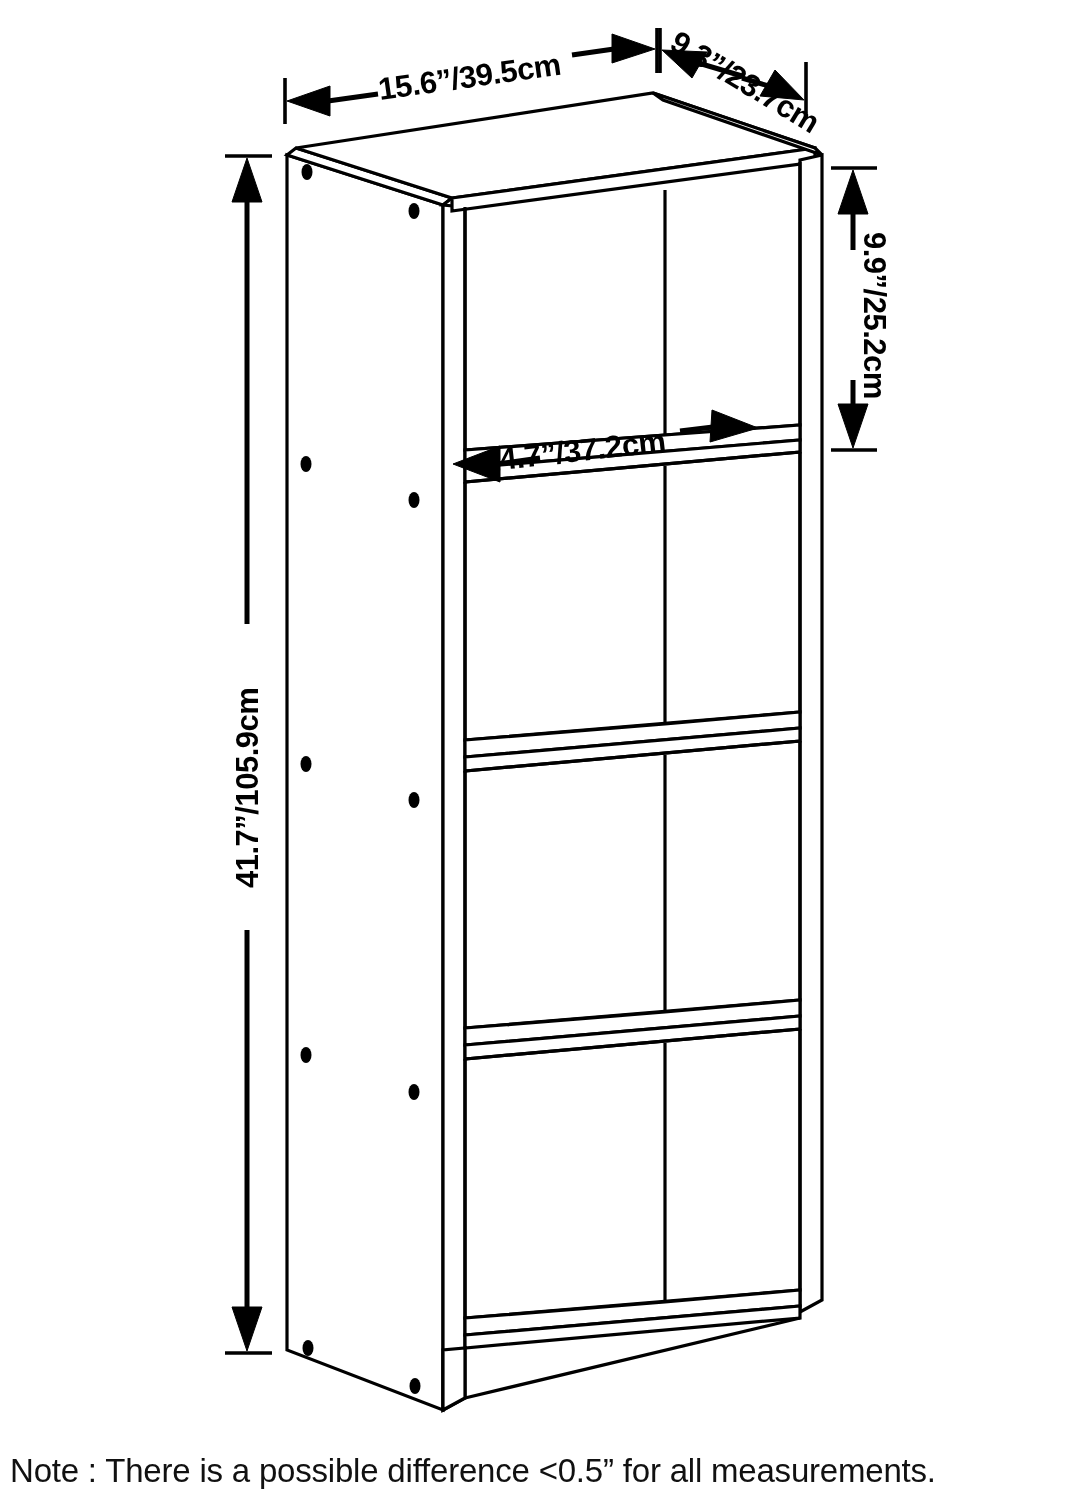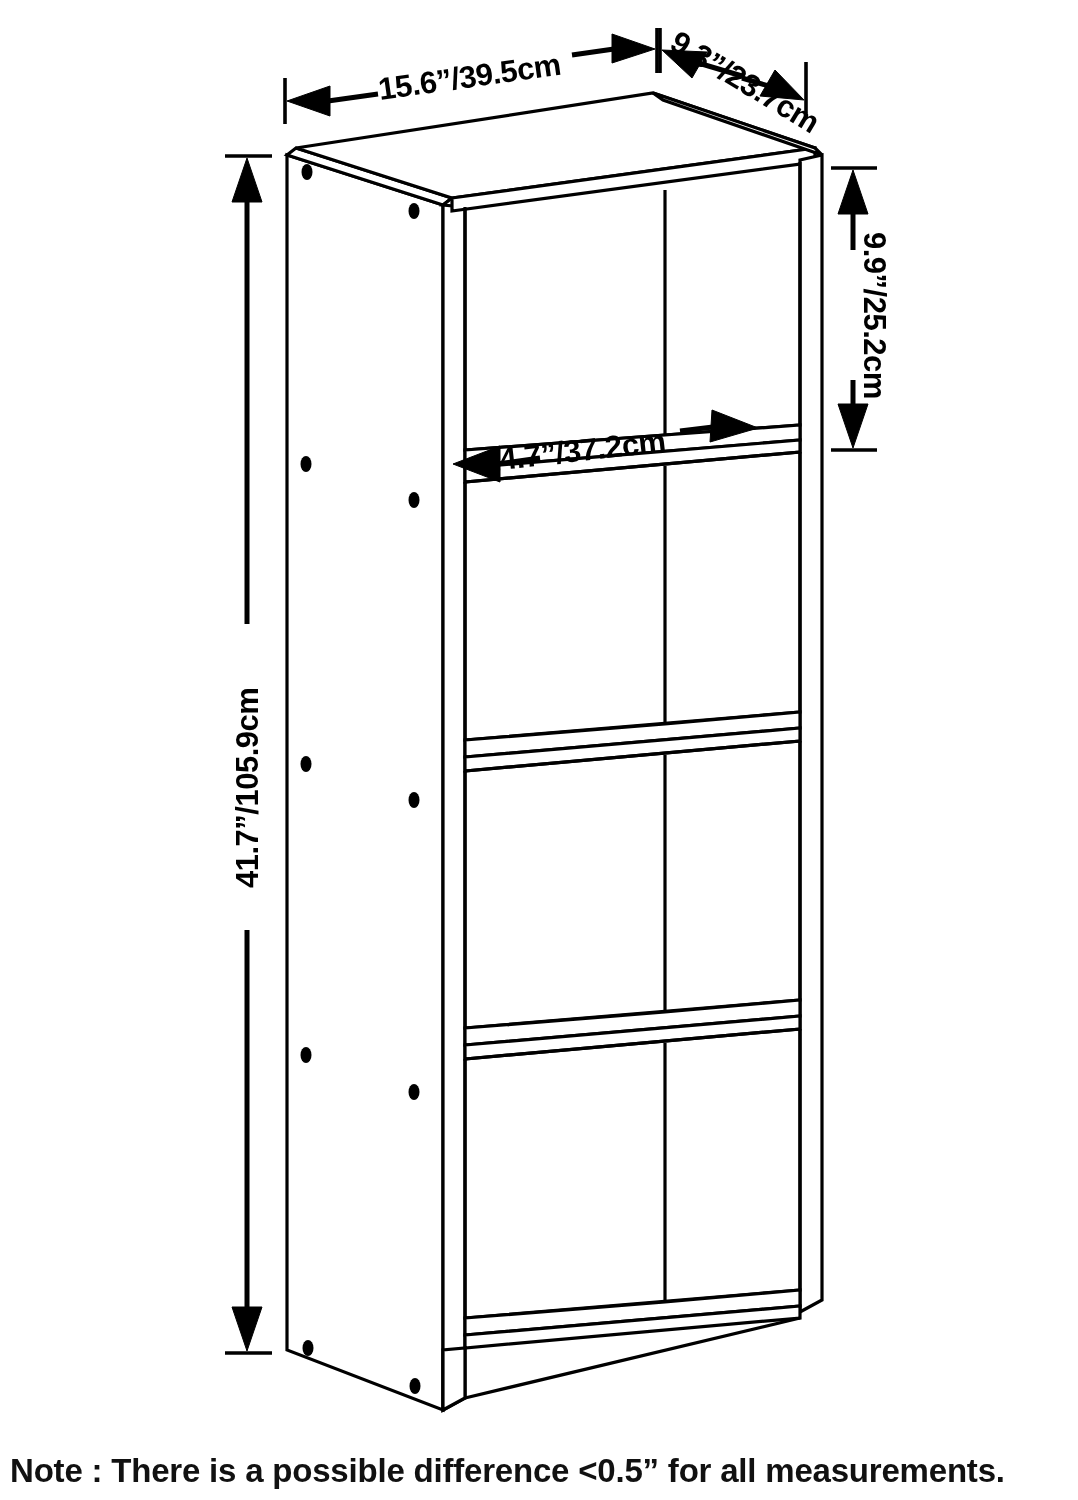--- a/index.html
+++ b/index.html
@@ -26,21 +26,21 @@
     width: 1078px;
     height: 1500px;
   }
   .note {
     position: absolute;
     left: 10px;
     top: 1452px;
     width: 1064px;
     font-family: "Liberation Sans", sans-serif;
     font-size: 33px;
-    font-weight: 700;
+    font-weight: 400;
     letter-spacing: -0.2px;
     color: #111111;
     white-space: nowrap;
   }
   svg text {
     font-family: "Liberation Sans", sans-serif;
     fill: #000000;
   }
   .dim-label {
     font-size: 31px;

